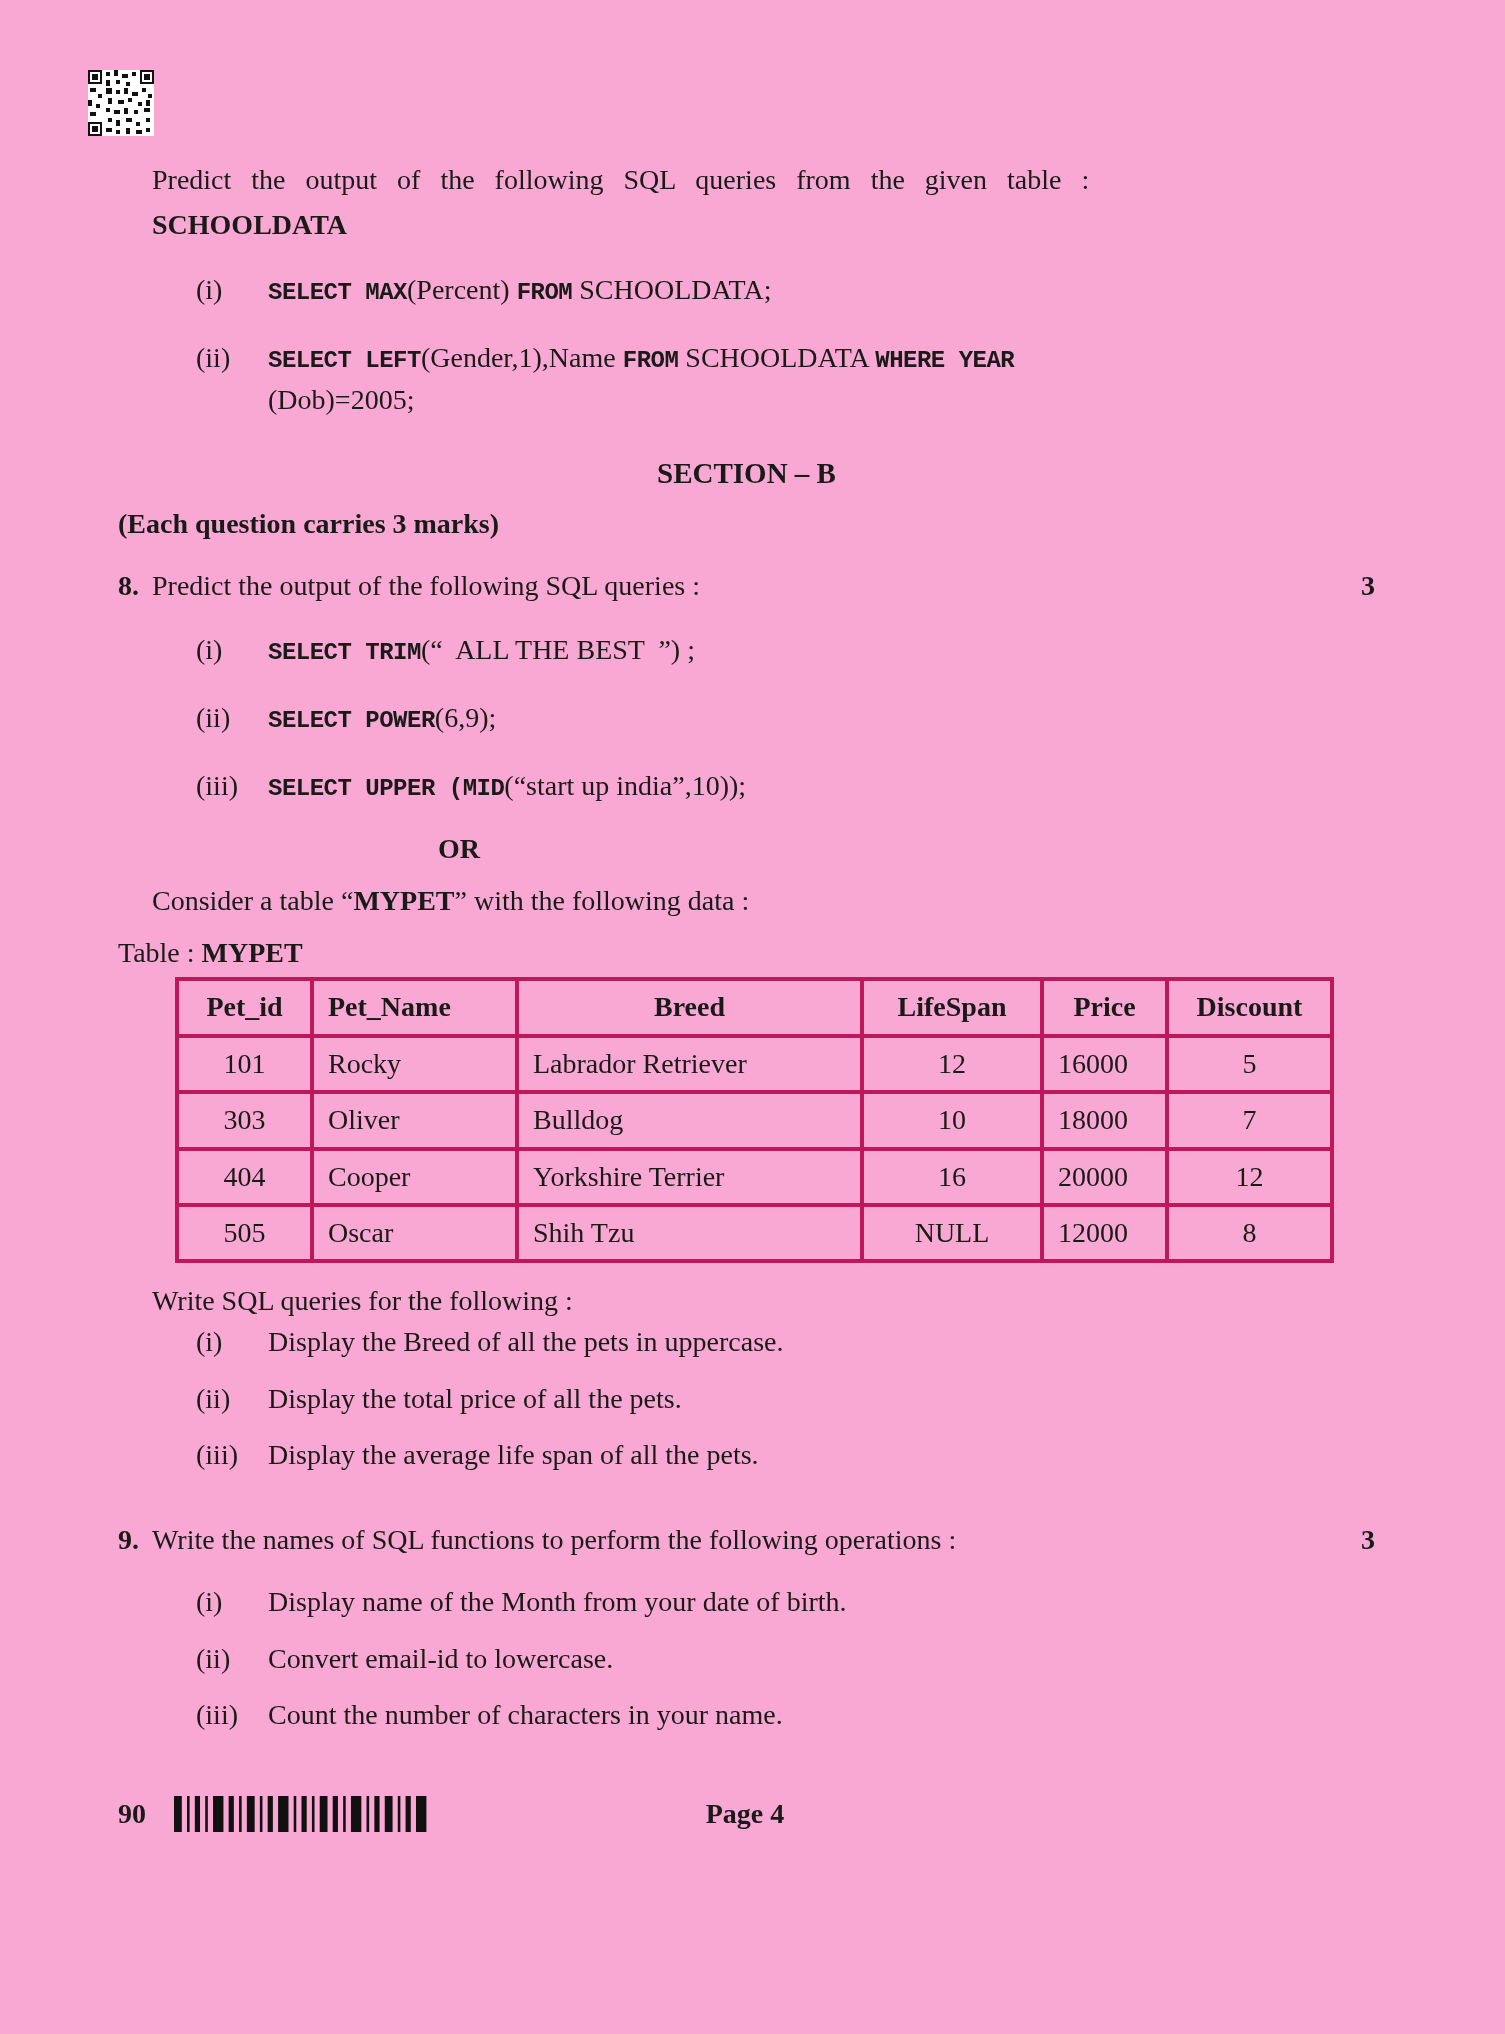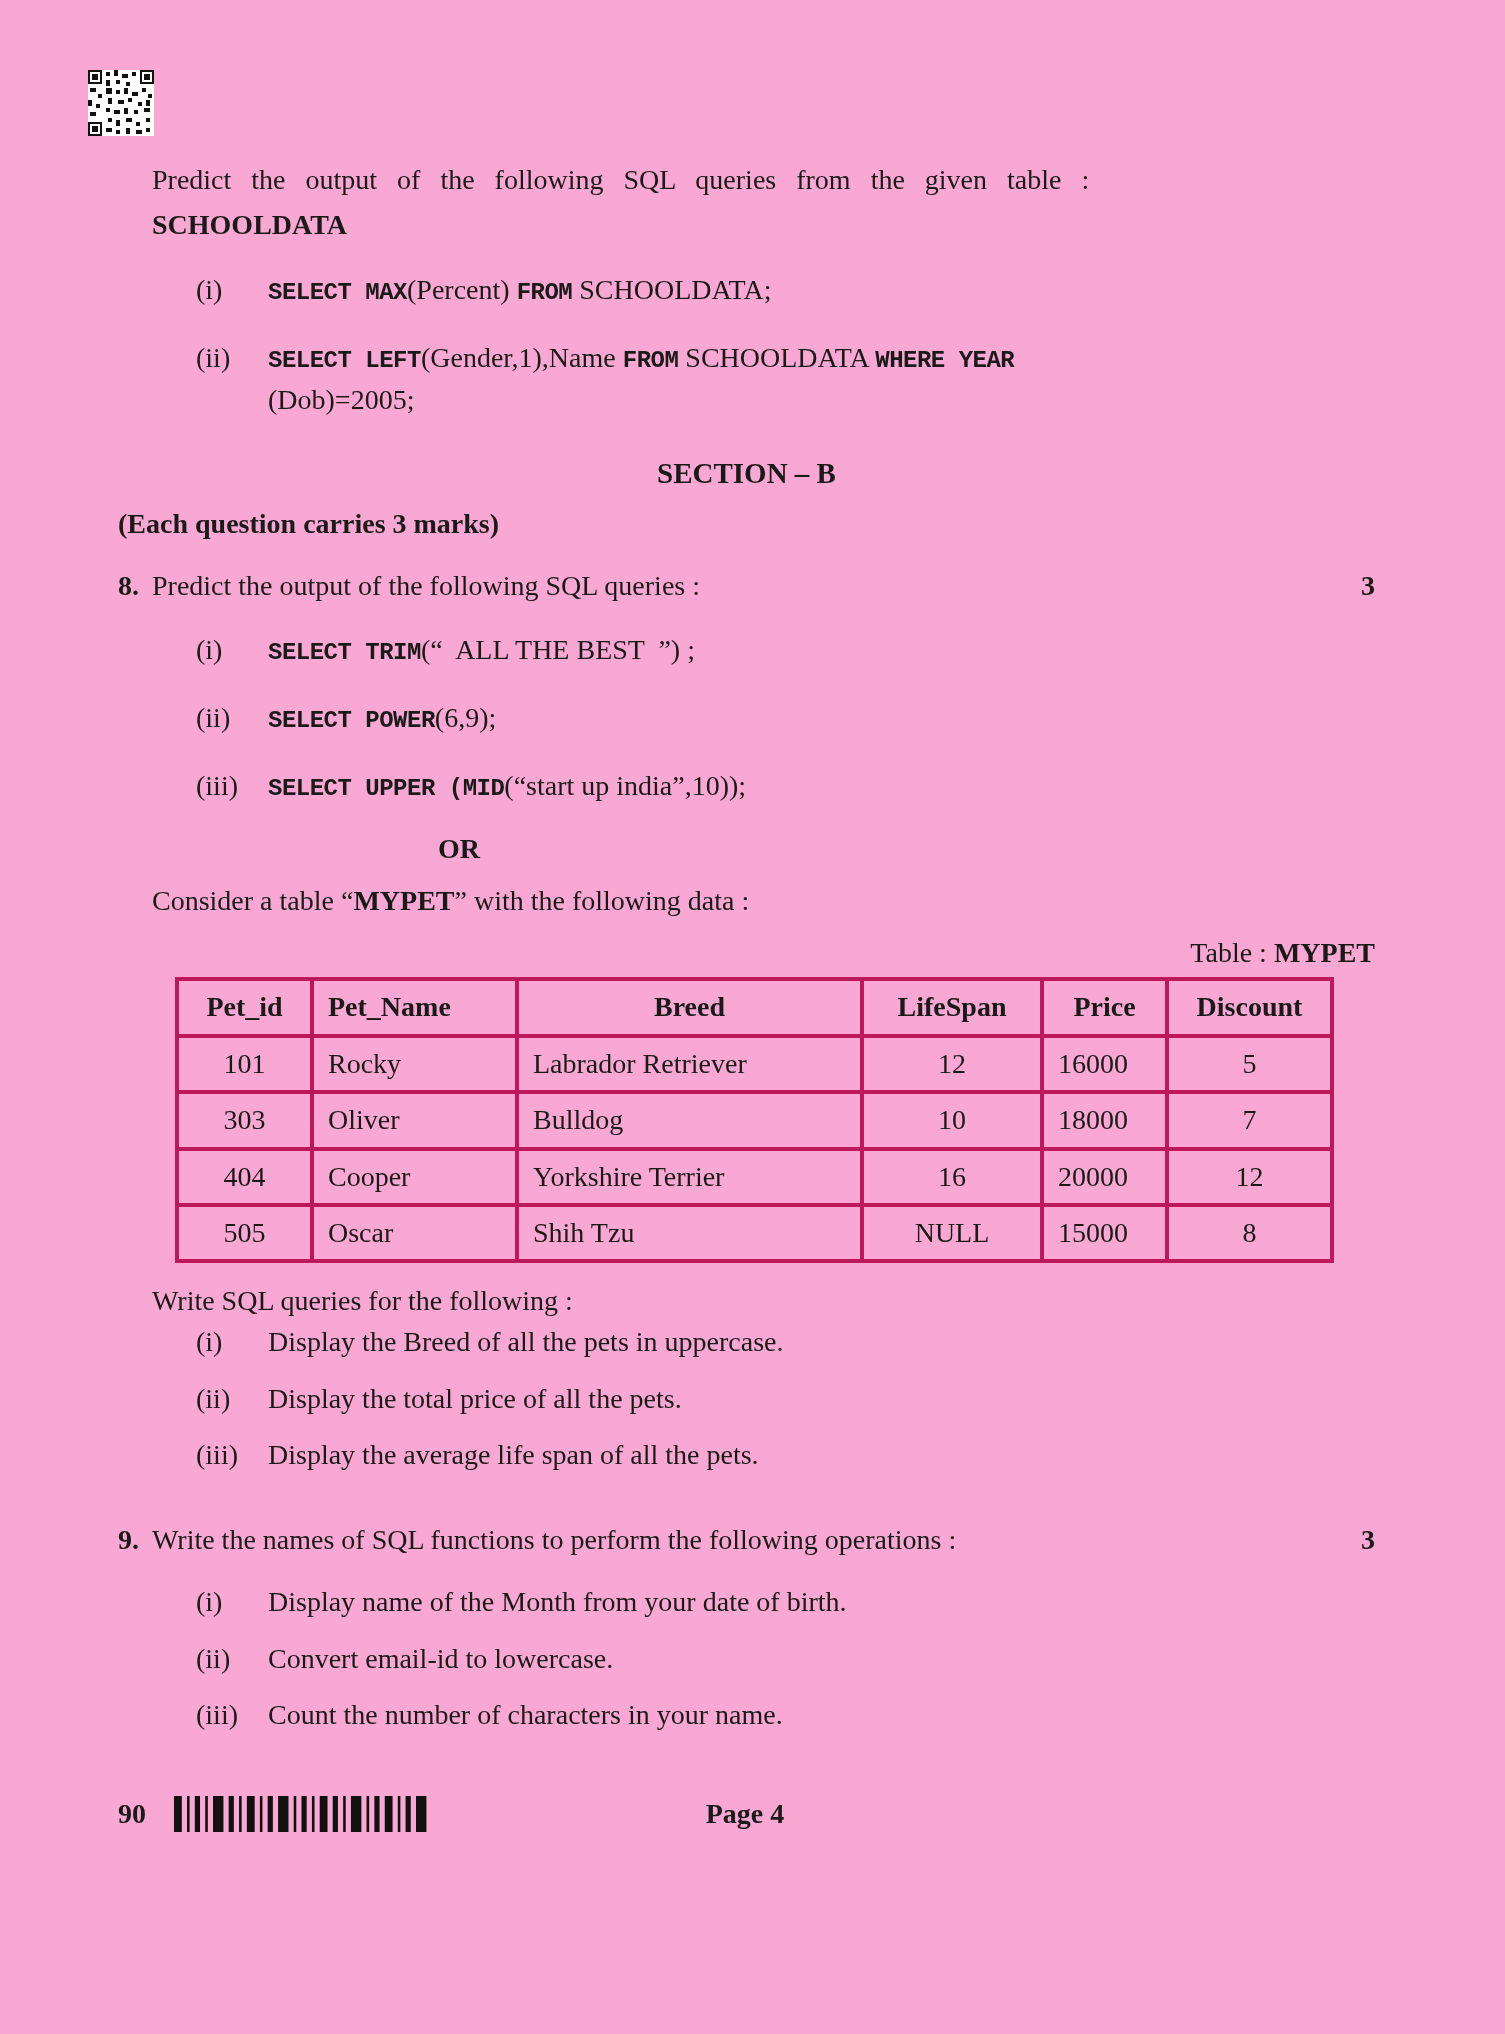--- a/index.html
+++ b/index.html
@@ -24,21 +24,21 @@
   }
   .qt { white-space: pre-wrap; }
   .section-title { text-align: center; font-weight: bold; font-size: 29px; margin-top: 36px; margin-bottom: 18px; }
   .section-subtitle { text-align: left; font-weight: bold; font-size: 28px; margin-bottom: 26px; }
   .qrow { display: flex; align-items: baseline; margin-bottom: 22px; line-height: 1.45; }
   .qnum { font-weight: bold; width: 34px; flex-shrink: 0; }
   .q-prompt { flex: 1; }
   .qmarks { font-weight: bold; margin-left: 20px; }
   .or-sep { font-weight: bold; margin: 6px 0 16px 320px; }
   .consider { margin-bottom: 16px; }
-  .table-caption { text-align: right; margin-bottom: 8px; }
+  .table-caption { text-align: left; margin-bottom: 8px; }
   table.mypet {
     border-collapse: collapse; table-layout: fixed;
     margin-left: 57px; width: 1155px; margin-bottom: 18px;
   }
   table.mypet th, table.mypet td {
     border: 4px solid #be185d; padding: 8px 10px; line-height: 1.3;
     text-align: center; overflow: hidden;
   }
   table.mypet th { font-weight: bold; }
   table.mypet td.al, table.mypet th.al { text-align: left; padding-left: 14px; }
@@ -193,21 +193,21 @@
         <td class="al">Yorkshire Terrier</td>
         <td>16</td>
         <td class="al">20000</td>
         <td>12</td>
       </tr>
       <tr>
         <td>505</td>
         <td class="al">Oscar</td>
         <td class="al">Shih Tzu</td>
         <td>NULL</td>
-        <td class="al">15000</td>
+        <td class="al">12000</td>
         <td>8</td>
       </tr>
     </tbody>
       </table>
 
     <div class="para write-prompt">Write SQL queries for the following :</div>
 
     <div class="task">
       <span class="si-label">(i)</span>
       <span class="si-body">Display the Breed of all the pets in uppercase.</span>

